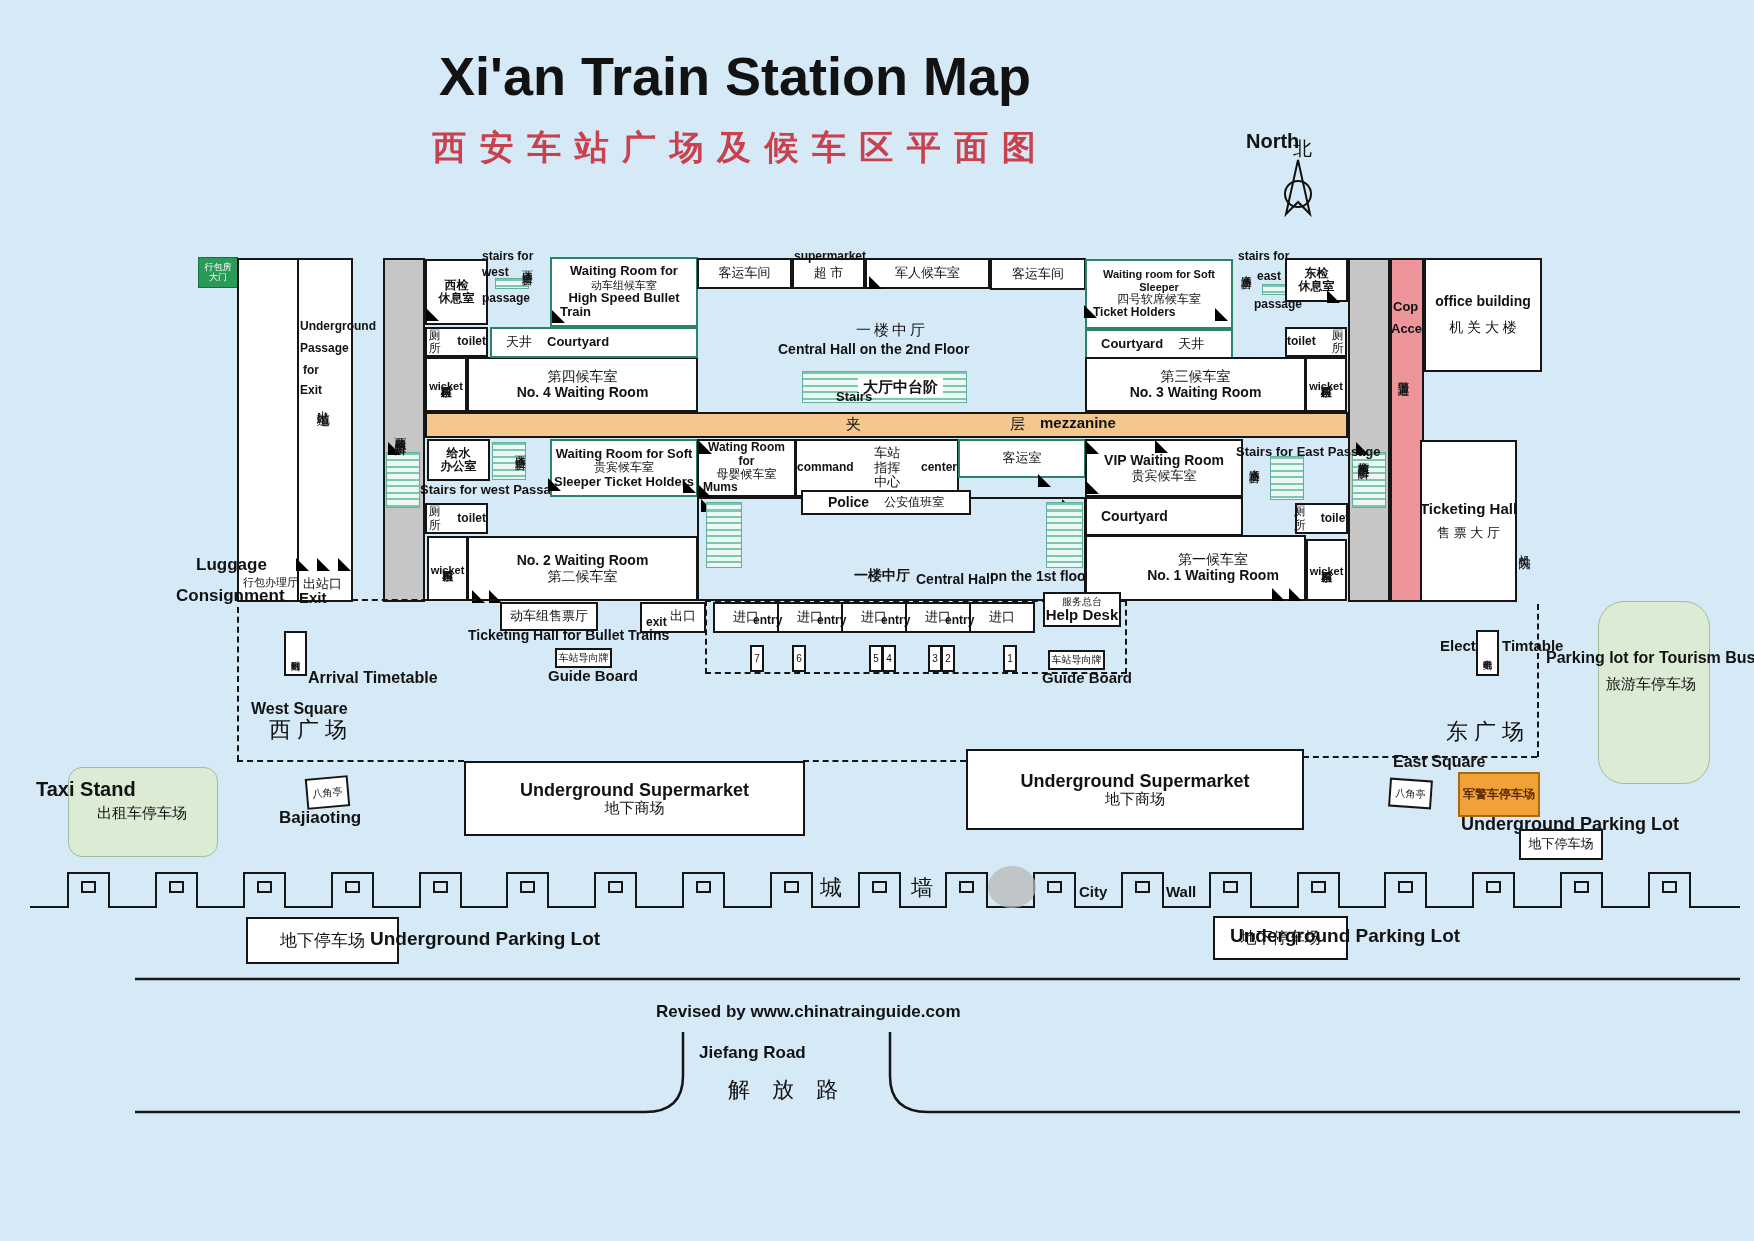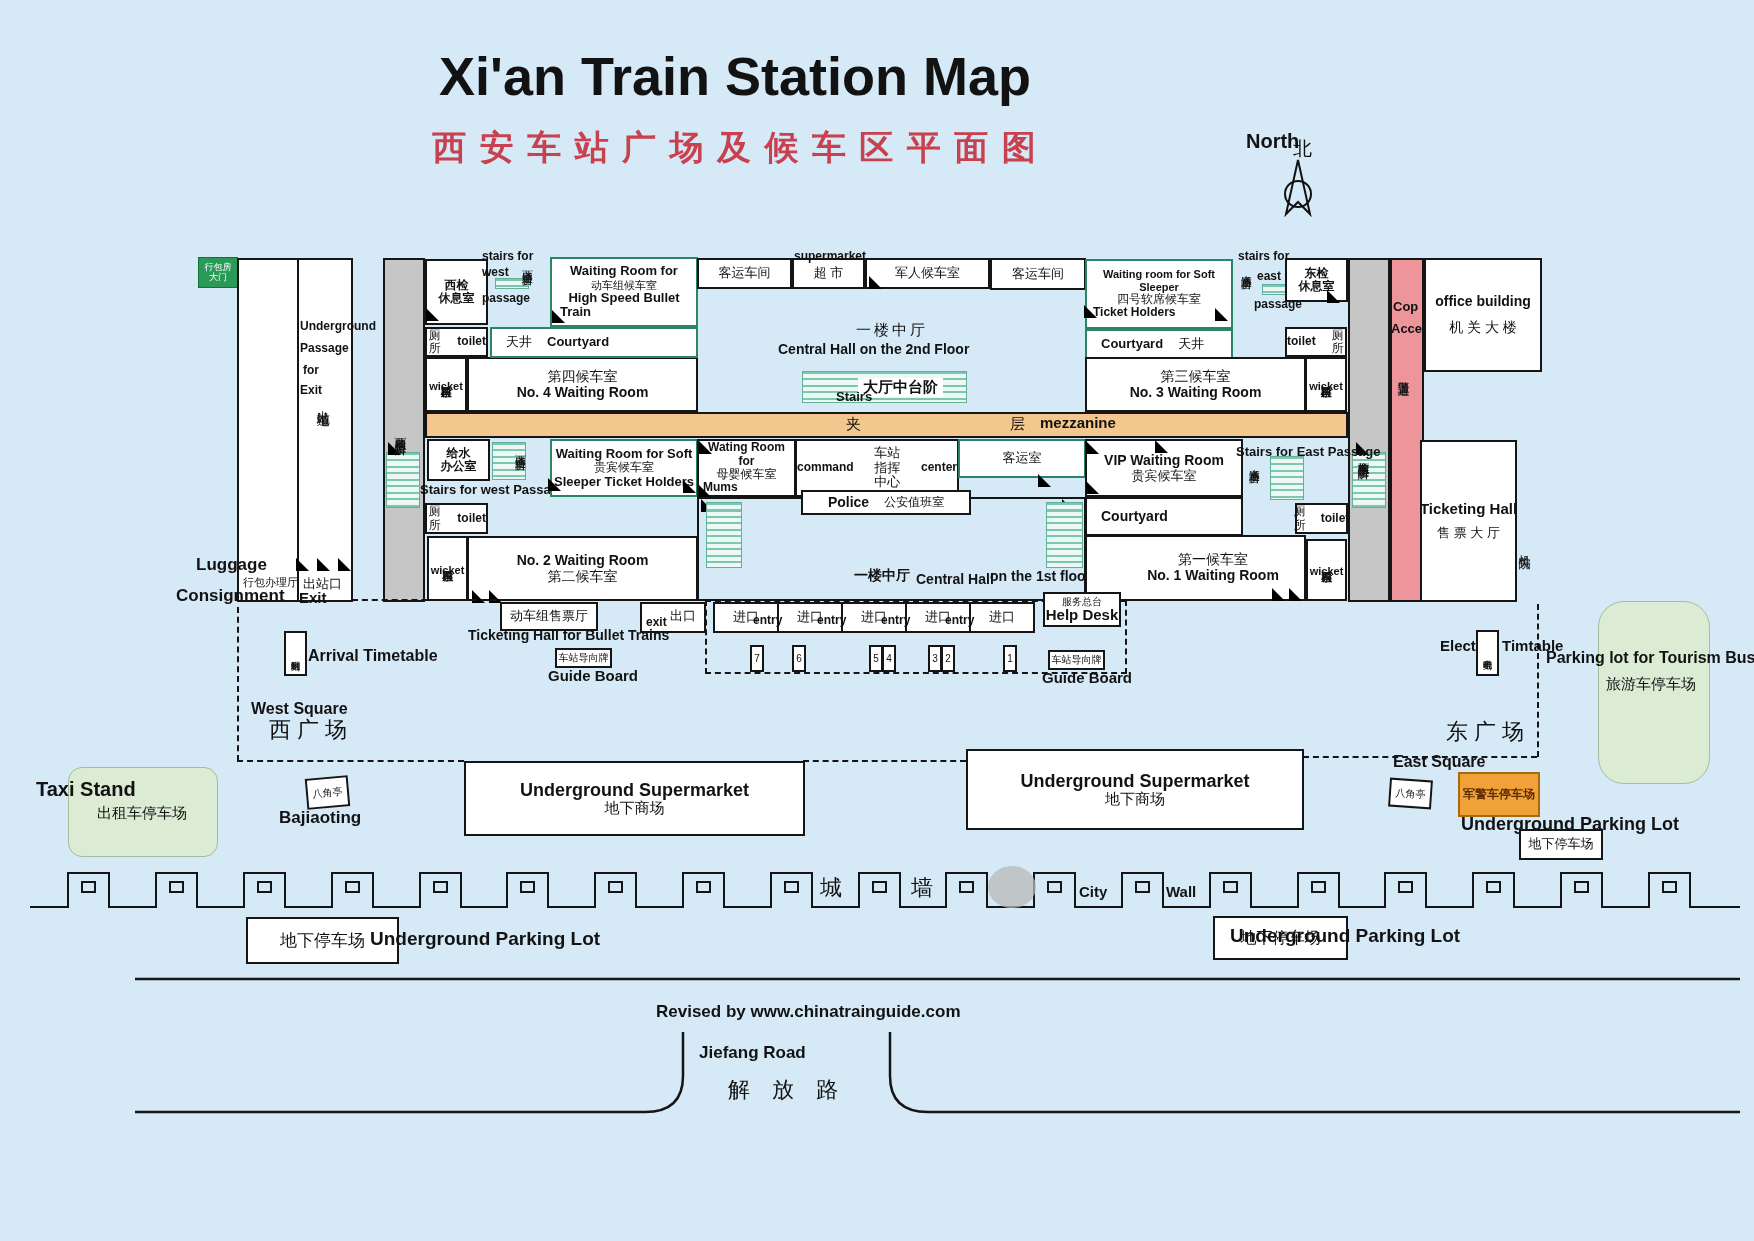--- a/index.html
+++ b/index.html
@@ -346,21 +346,21 @@
   <div class="lbl f15" style="left:548px;top:668px;">Guide Board</div>
 
   <div class="box" style="left:1048px;top:650px;width:57px;height:20px;">
     <span class="f10 n">车站导向牌</span>
   </div>
   <div class="lbl f15" style="left:1042px;top:670px;">Guide Board</div>
 
   <div class="box" style="left:284px;top:631px;width:23px;height:45px;">
     <span class="vlbl f9 n" style="letter-spacing:0;">到站时刻表</span>
   </div>
-  <div class="lbl f16" style="left:308px;top:648px;text-align:center;">Arrival Timetable</div>
+  <div class="lbl f16" style="left:308px;top:670px;text-align:center;">Arrival Timetable</div>
 
   <div class="lbl f16" style="left:251px;top:701px;">West Square</div>
   <div class="lbl f22 n" style="left:269px;top:718px;letter-spacing:6px;">西广场</div>
 
   <div class="lbl f16" style="left:1393px;top:706px;margin-top:48px;">East Square</div>
   <div class="lbl f22 n" style="left:1446px;top:720px;letter-spacing:6px;">东广场</div>
 
   <div class="lbl f15" style="left:1440px;top:638px;">Electric</div>
   <div class="box" style="left:1476px;top:630px;width:23px;height:46px;">
     <span class="vlbl f9 n" style="letter-spacing:0;">电子时刻表</span>

